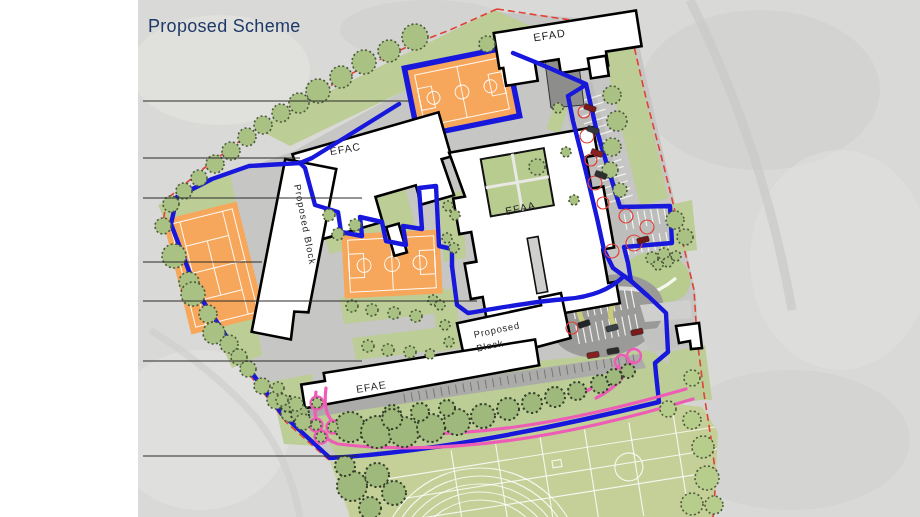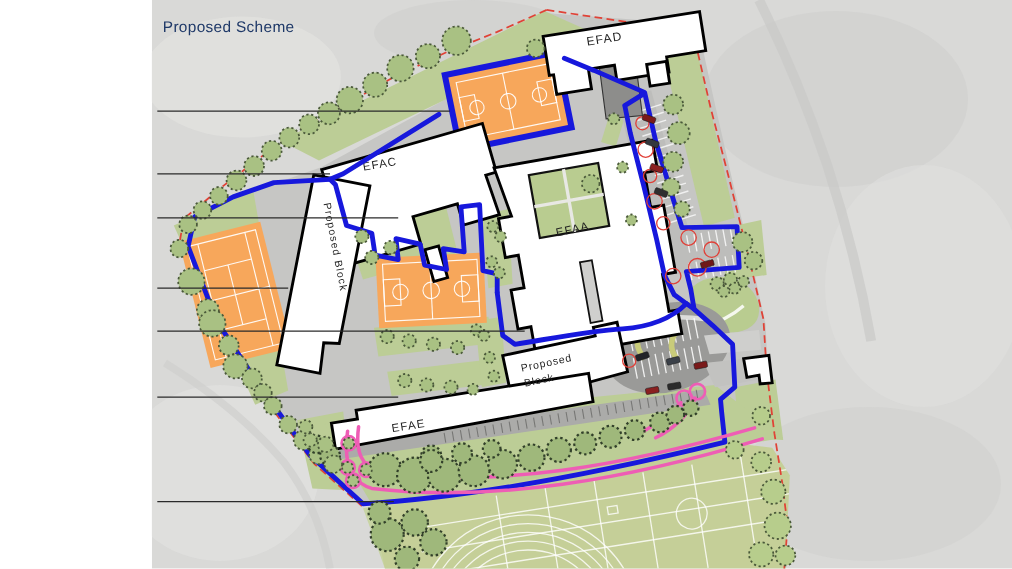--- a/index.html
+++ b/index.html
@@ -1,18 +1,18 @@
 <!DOCTYPE html>
 <html><head>
 <meta charset="utf-8">
 <style>
   html,body{margin:0;padding:0;background:#fff;}
   body{width:920px;height:517px;overflow:hidden;font-family:"Liberation Sans",sans-serif;}
   #stage{position:relative;width:920px;height:517px;background:#fff;}
-  #title{position:absolute;left:148px;top:16px;font-size:14px;font-weight:500;
+  #title{position:absolute;left:148px;top:16px;font-size:18px;font-weight:500;
          letter-spacing:.3px;color:#1f3968;z-index:5;}
   svg{position:absolute;left:0;top:0;}
   .bl{font-family:"Liberation Sans",sans-serif;fill:#1f1f1f;}
   .tree{fill:#a9c183;stroke:#4a593a;stroke-width:1.6;stroke-dasharray:2 2.4;}
   .treeB{fill:#9fb87b;stroke:#32402a;stroke-width:2;stroke-dasharray:2.2 2.6;}
   .treeL{fill:#b7cd8c;stroke:#4a593a;stroke-width:1.6;stroke-dasharray:2 2.4;}
   .redc{fill:none;stroke:#e04038;stroke-width:1.2;}
   .pinkc{fill:none;stroke:#ee5db5;stroke-width:2.4;}
   .blue{fill:none;stroke:#1718dc;stroke-width:4.4;stroke-linejoin:round;stroke-linecap:round;}
   .pink{fill:none;stroke:#ee5db5;stroke-width:3.2;stroke-linecap:round;}

